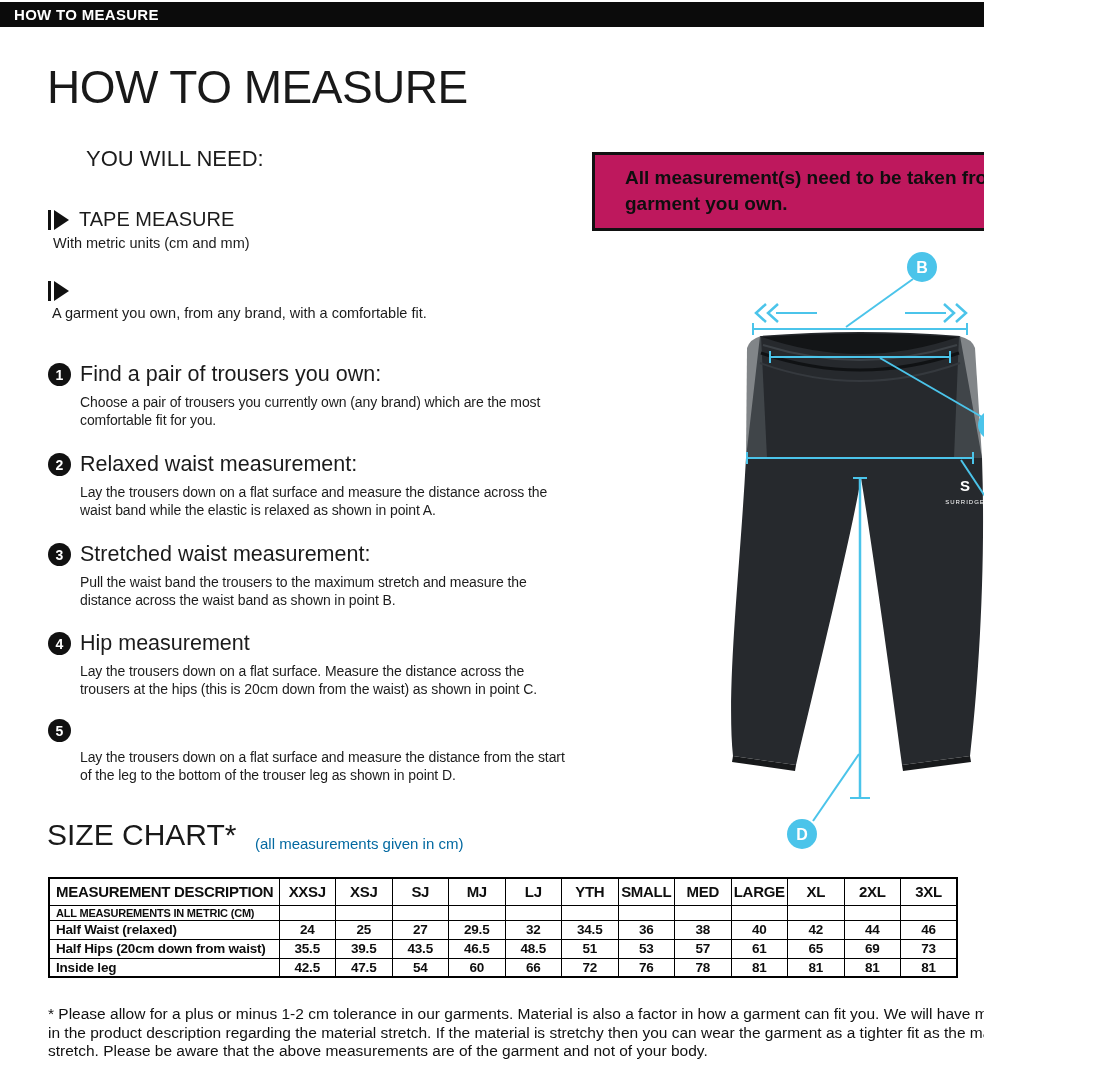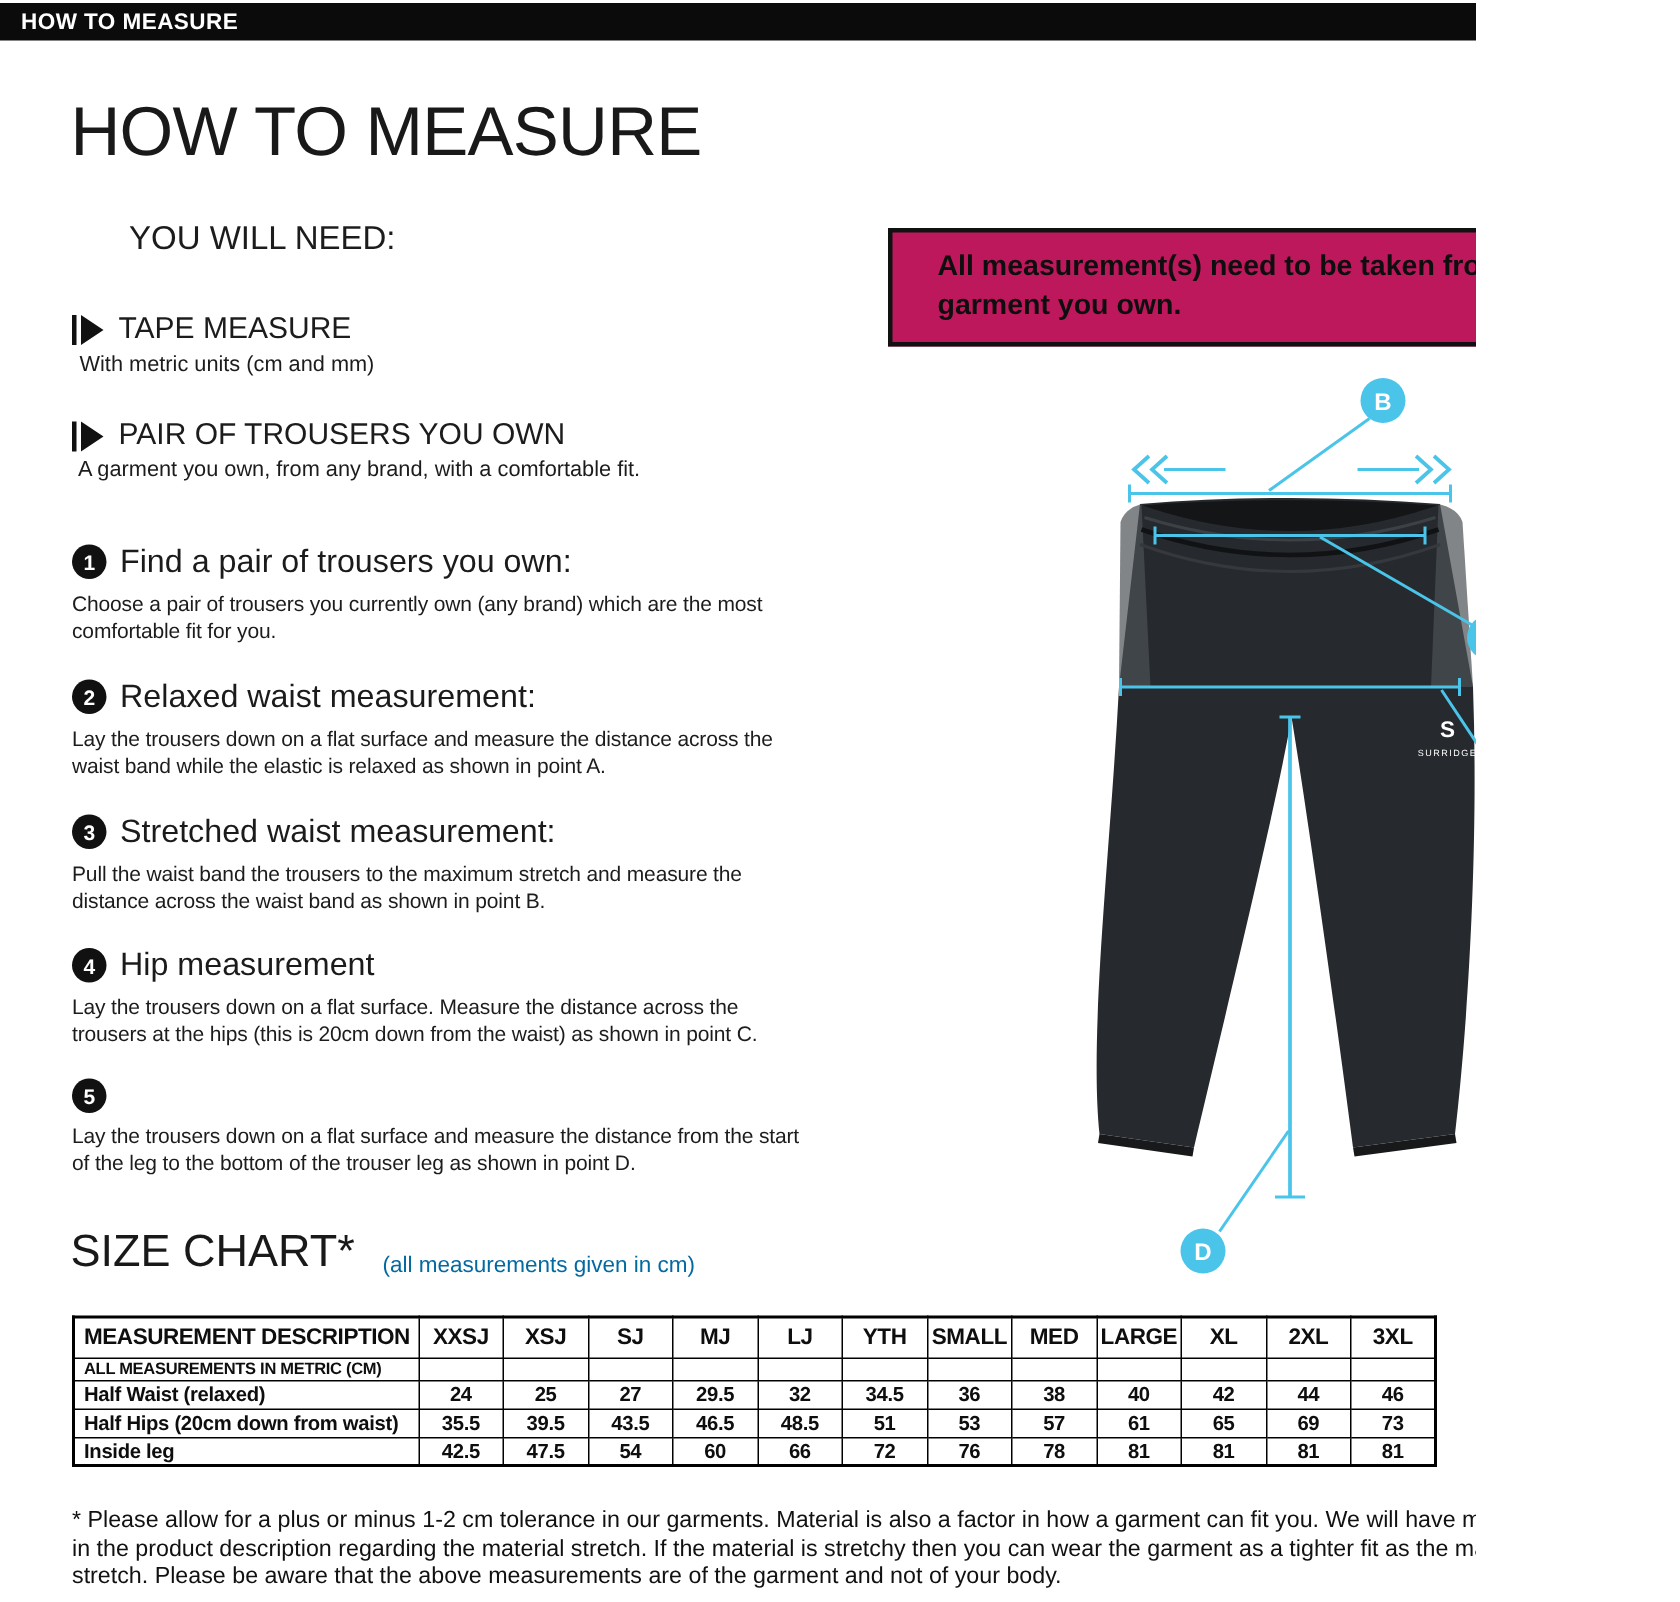--- a/index.html
+++ b/index.html
@@ -21,21 +21,21 @@
 
   .need-item-icon { position:absolute; width:22px; height:24px; }
   .need-label { position:absolute; font-size:20px; font-weight:400; color:#1c1c1c; }
   .need-desc { position:absolute; font-size:14.5px; color:#1c1c1c; }
 
   .step { position:absolute; left:48px; width:505px; }
   .step-head { display:flex; align-items:center; gap:9px; }
   .step-num { width:23px; height:23px; border-radius:50%; background:#111; color:#fff; font-size:14px; font-weight:700;
               display:flex; align-items:center; justify-content:center; flex:0 0 auto; }
   .step-title { font-size:21.5px; font-weight:400; color:#1b1b1b; }
-  .step-body { margin-top:7px; font-size:14px; line-height:1.28; color:#1c1c1c; letter-spacing:-0.1px; width:495px; }
+  .step-body { margin-top:7px; font-size:14px; line-height:1.28; color:#1c1c1c; letter-spacing:-0.1px; width:495px;margin-left:32px; }
 
   .note-box { position:absolute; left:592px; top:152px; width:476px; height:79px; border:3px solid #111; background:#be185d;
               padding:10px 30px; }
   .note-text { font-size:19px; font-weight:700; line-height:1.38; color:#0e0e0e; }
 
   .diagram { position:absolute; left:680px; top:240px; }
 
   .size-chart-heading { position:absolute; left:47px; top:818px; font-size:30px; font-weight:400; color:#191919; }
   .size-chart-caption { position:absolute; left:255px; top:835px; font-size:15px; color:#0369a1; }
 
@@ -71,21 +71,20 @@
     <rect x="0" y="2" width="3" height="20" fill="#111"></rect>
     <path d="M6,2 L21,12 L6,22 Z" fill="#111"></path>
   </svg>
   <div class="need-label" style="left:79px; top:208px;">TAPE MEASURE</div>
   <div class="need-desc" style="left:53px; top:235px;">With metric units (cm and mm)</div>
 
   <svg class="need-item-icon" style="left:48px; top:279px;" viewBox="0 0 22 24">
     <rect x="0" y="2" width="3" height="20" fill="#111"></rect>
     <path d="M6,2 L21,12 L6,22 Z" fill="#111"></path>
   </svg>
-  <div class="need-label" style="left:79px; top:279px;">PAIR OF TROUSERS YOU OWN</div>
   <div class="need-desc" style="left:52px; top:305px;">A garment you own, from any brand, with a comfortable fit.</div>
 
   <div class="step" style="top:362px;">
     <div class="step-head">
       <div class="step-num">1</div>
       <div class="step-title">Find a pair of trousers you own:</div>
     </div>
     <div class="step-body">Choose a pair of trousers you currently own (any brand) which are the most comfortable fit for you.</div>
   </div>
 

